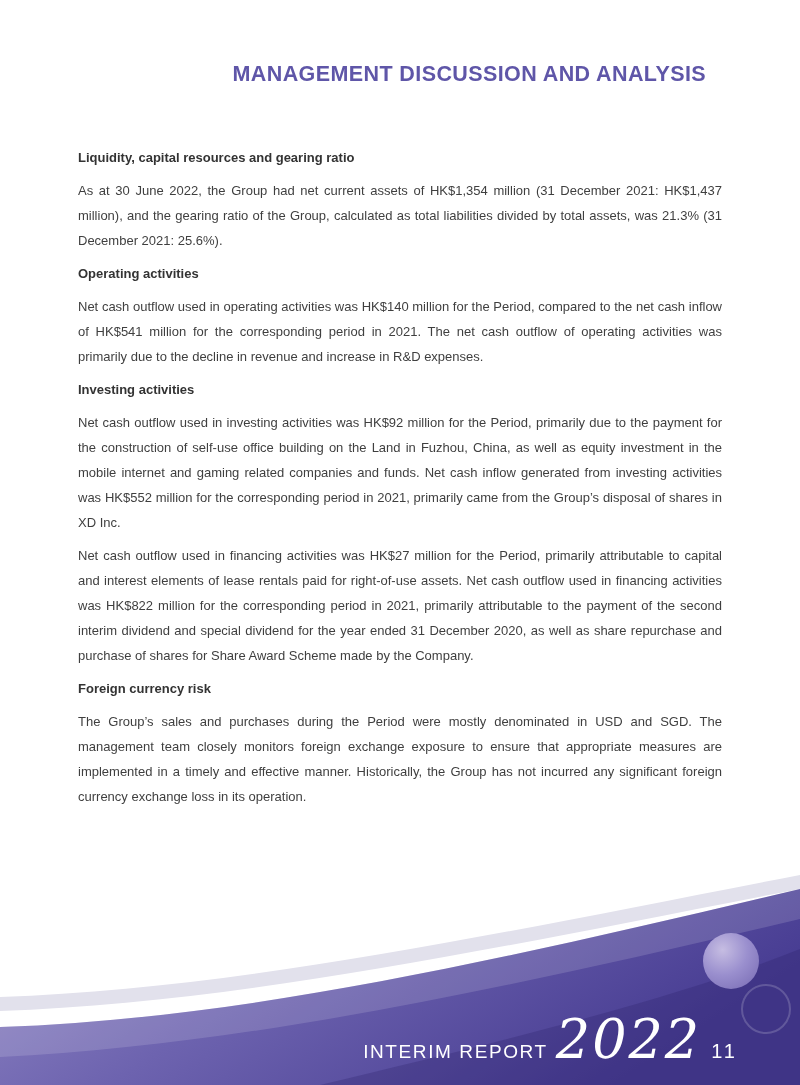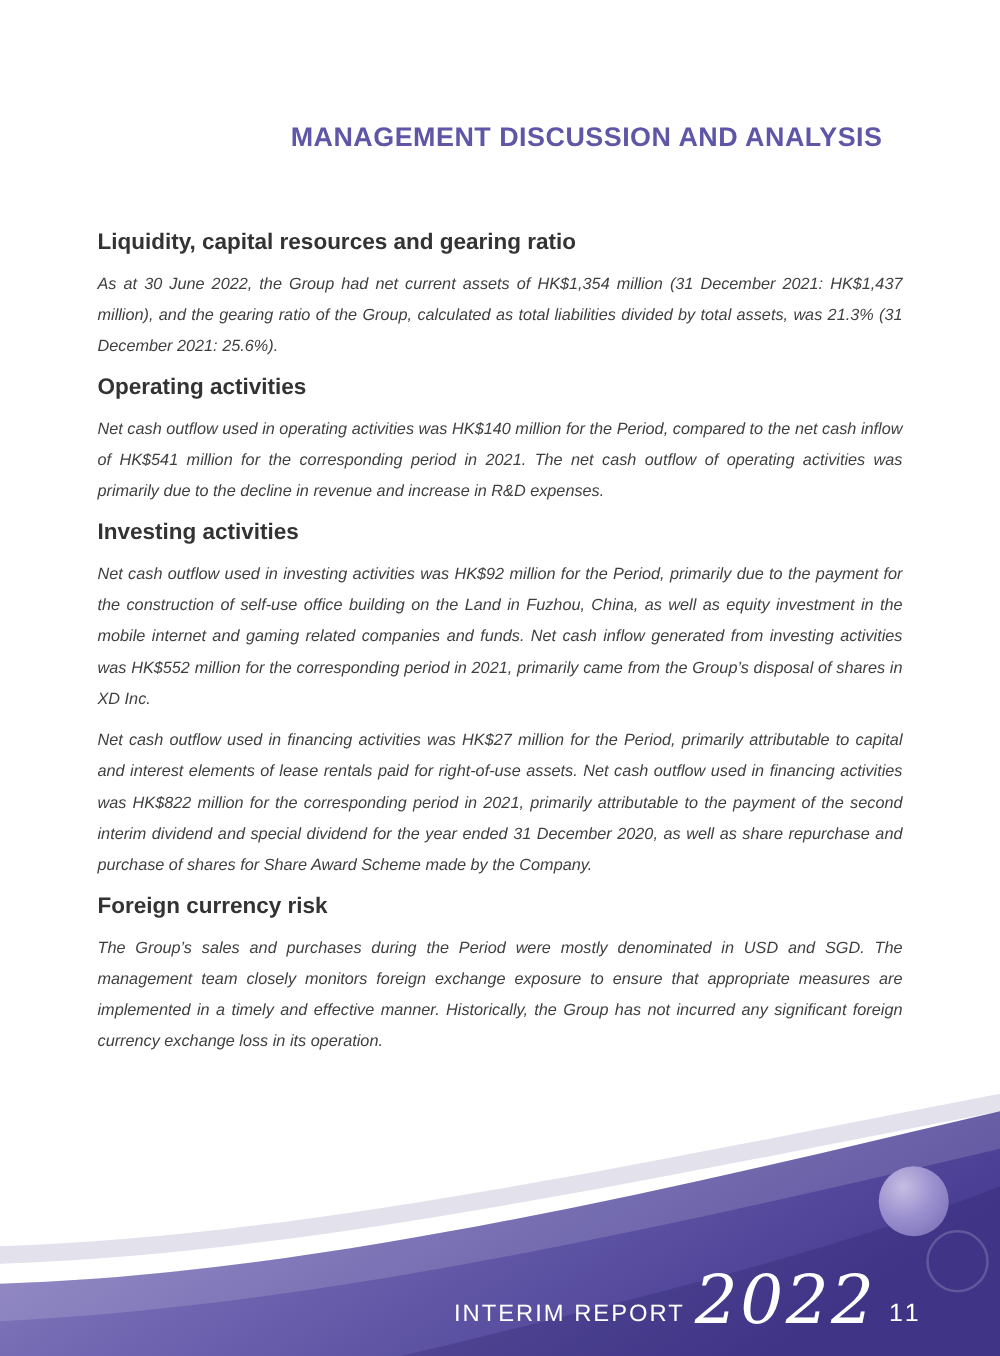--- a/index.html
+++ b/index.html
@@ -12,46 +12,45 @@
     position: relative;
   }
   .page {
     position: relative;
     width: 800px;
     height: 1085px;
     overflow: hidden;
   }
   .content {
     position: relative;
-    padding: 98px 78px 0 78px;
+    padding: 62px 78px 0 78px;
     z-index: 2;
   }
   h1.page-title {
     margin: 0 0 58px 0;
     padding-right: 16px;
     text-align: right;
     font-size: 21.5px;
     font-weight: bold;
     letter-spacing: 0.4px;
     color: #5f56a8;
   }
   h2.section-heading {
     margin: 0 0 8px 0;
-    font-size: 18px;
+    font-size: 13px;
     font-weight: bold;
     line-height: 25px;
     color: #333333;
   }
   p.body-para {
     margin: 0 0 8px 0;
     font-size: 13px;
     line-height: 25px;
     color: #3f3f3f;
     text-align: justify;
-    font-style: italic;
   }
   .footer {
     position: absolute;
     left: 0;
     bottom: 0;
     width: 800px;
     height: 210px;
     z-index: 1;
   }
   .footer svg { display: block; }

